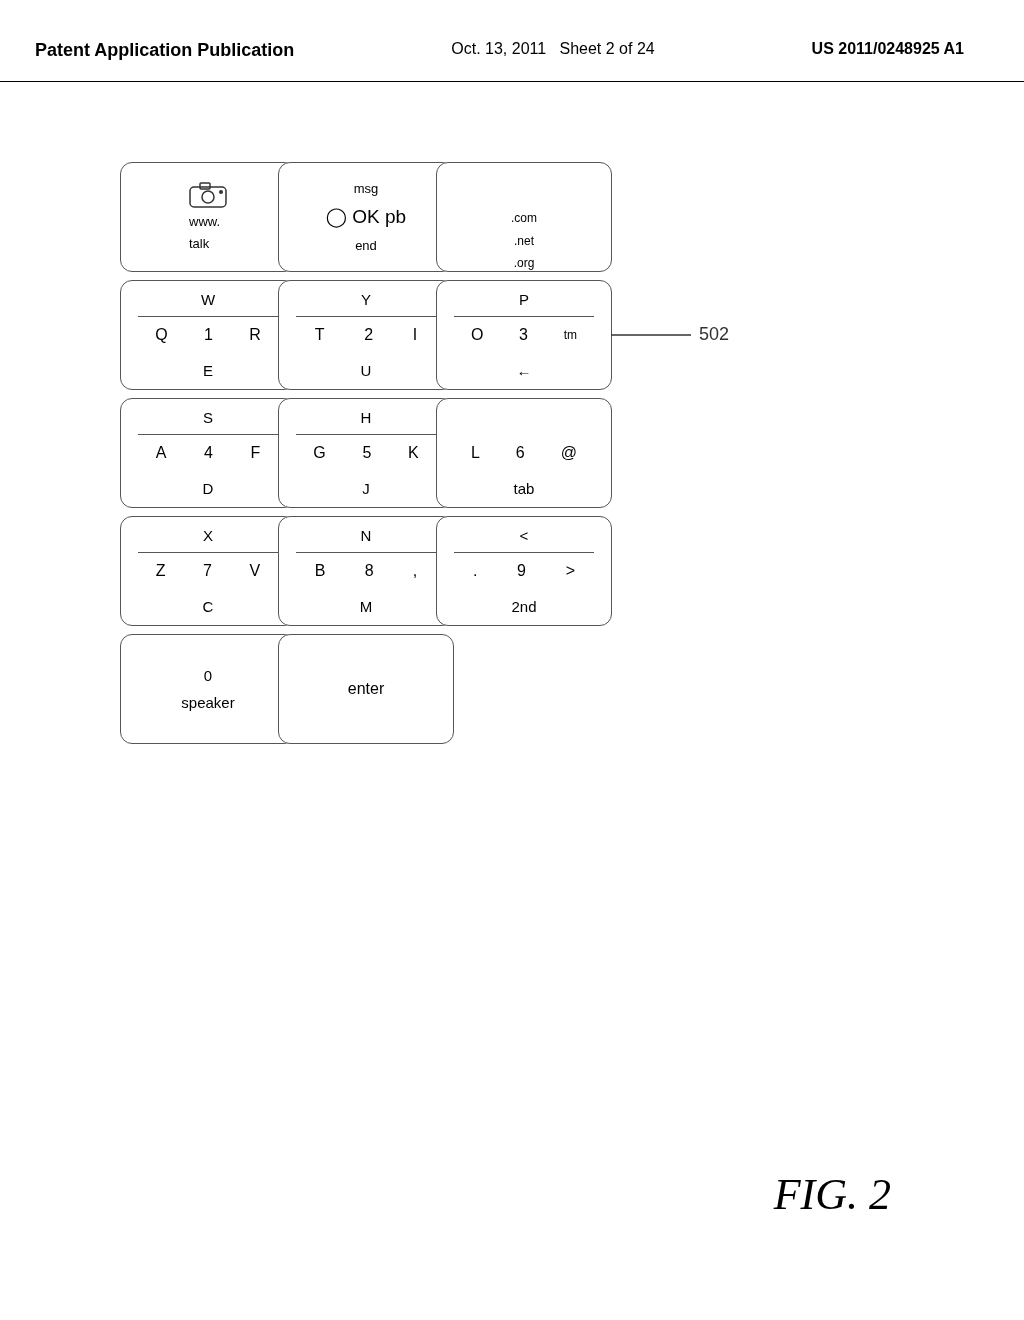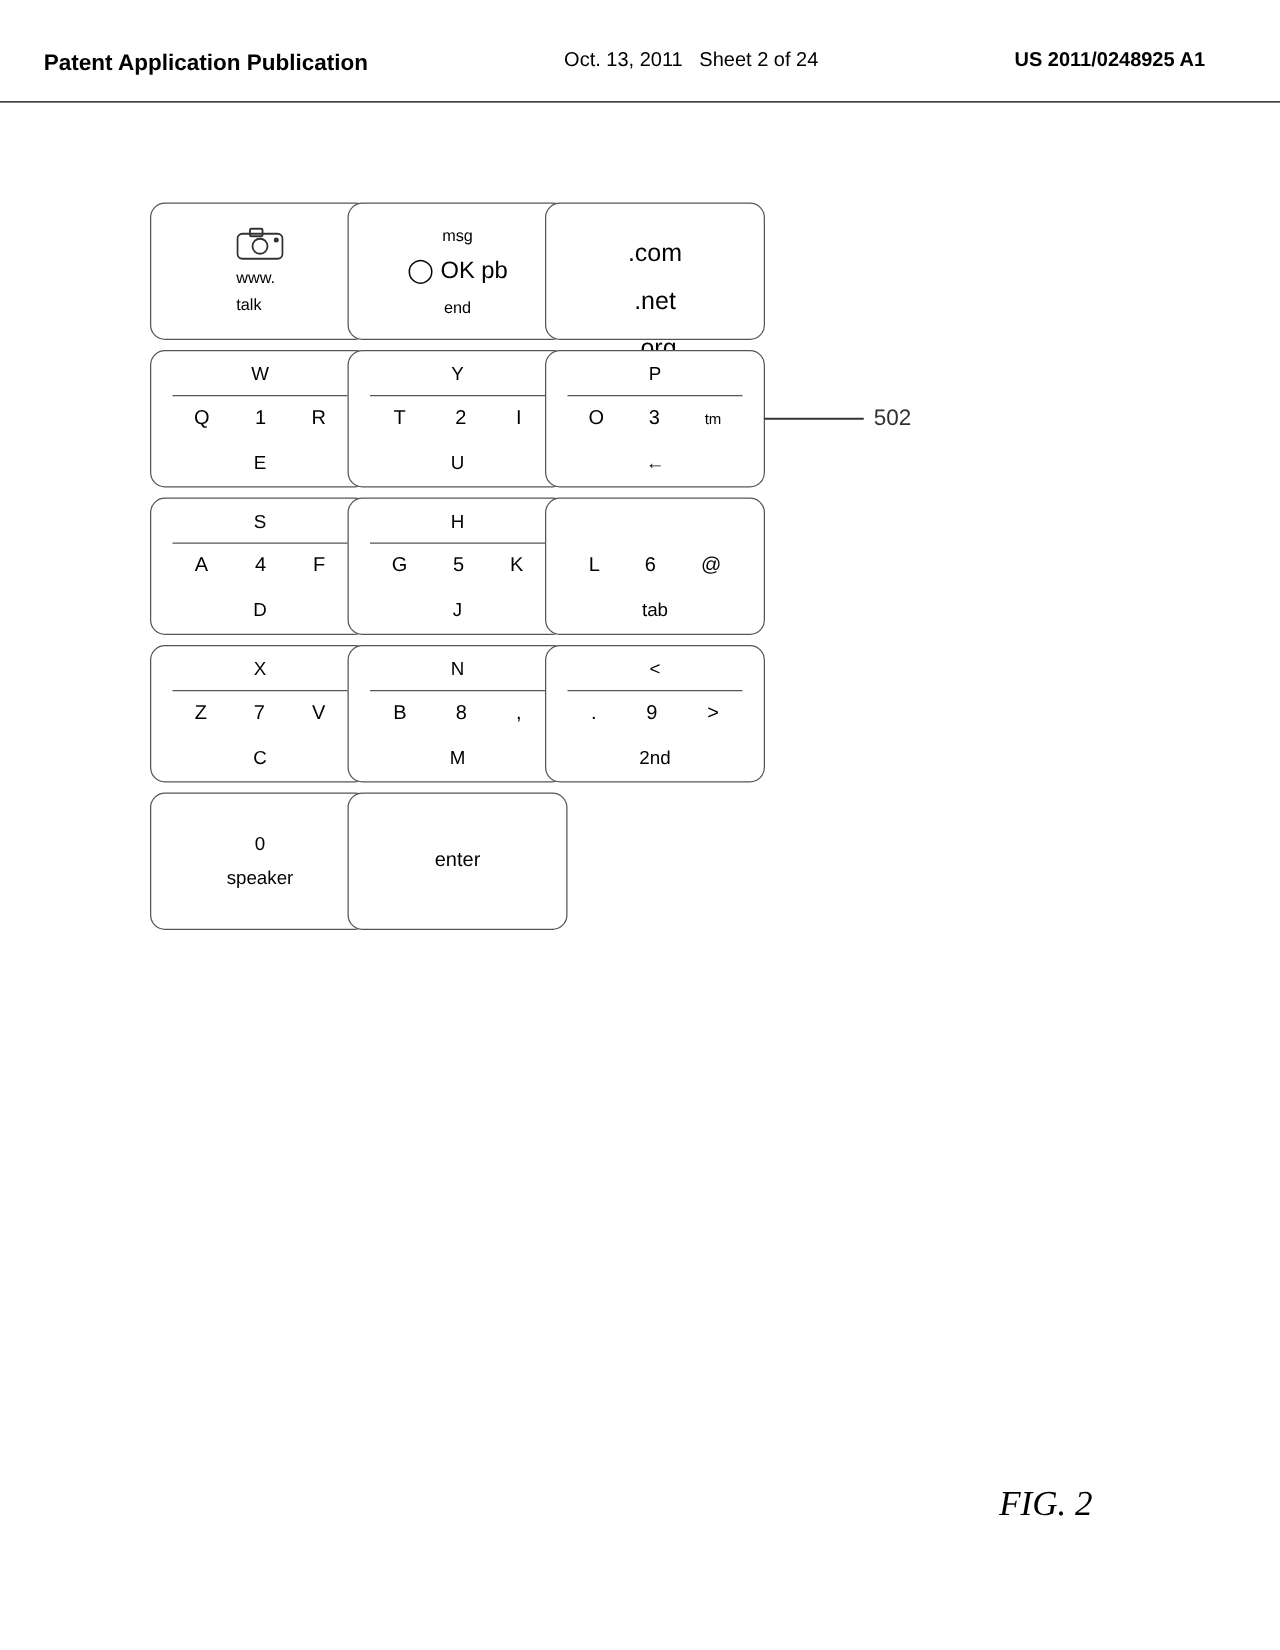--- a/index.html
+++ b/index.html
@@ -157,21 +157,21 @@
 
     <div class="key-cell">
       <div style="text-align:center; font-size:13px; line-height:1.8;">
         <span>msg</span><br>
         <span style="font-size:19px;">◯ OK pb</span><br>
         <span>end</span>
       </div>
     </div>
 
     <div class="key-cell">
-      <div style="text-align:center; font-size:20px; line-height:1.9;margin-top:48px;">
+      <div style="text-align:center; font-size:12px; line-height:1.9;margin-top:48px;">
         <span>.com</span><br>
         <span>.net</span><br>
         <span>.org</span>
       </div>
     </div>
 
     <div class="key-cell" style="position:relative;">
       <div class="divider-line"></div>
       <div class="key-letters">
         <div class="letter-top">W</div>
@@ -299,13 +299,13 @@
       </div>
     </div>
 
     <div class="key-cell">
       <span style="font-size:16px;">enter</span>
     </div>
 
   </div>
 </div>
 
-<div class="figure-label" style="position:absolute; bottom:100px; right:150px; font-size:28px; font-style:italic; font-family: Georgia, serif;">FIG.  2</div>
+<div class="figure-label" style="position:absolute; bottom:100px; right:133px; font-size:44px; font-style:italic; font-family: Georgia, serif;">FIG.  2</div>
 
 </body></html>

